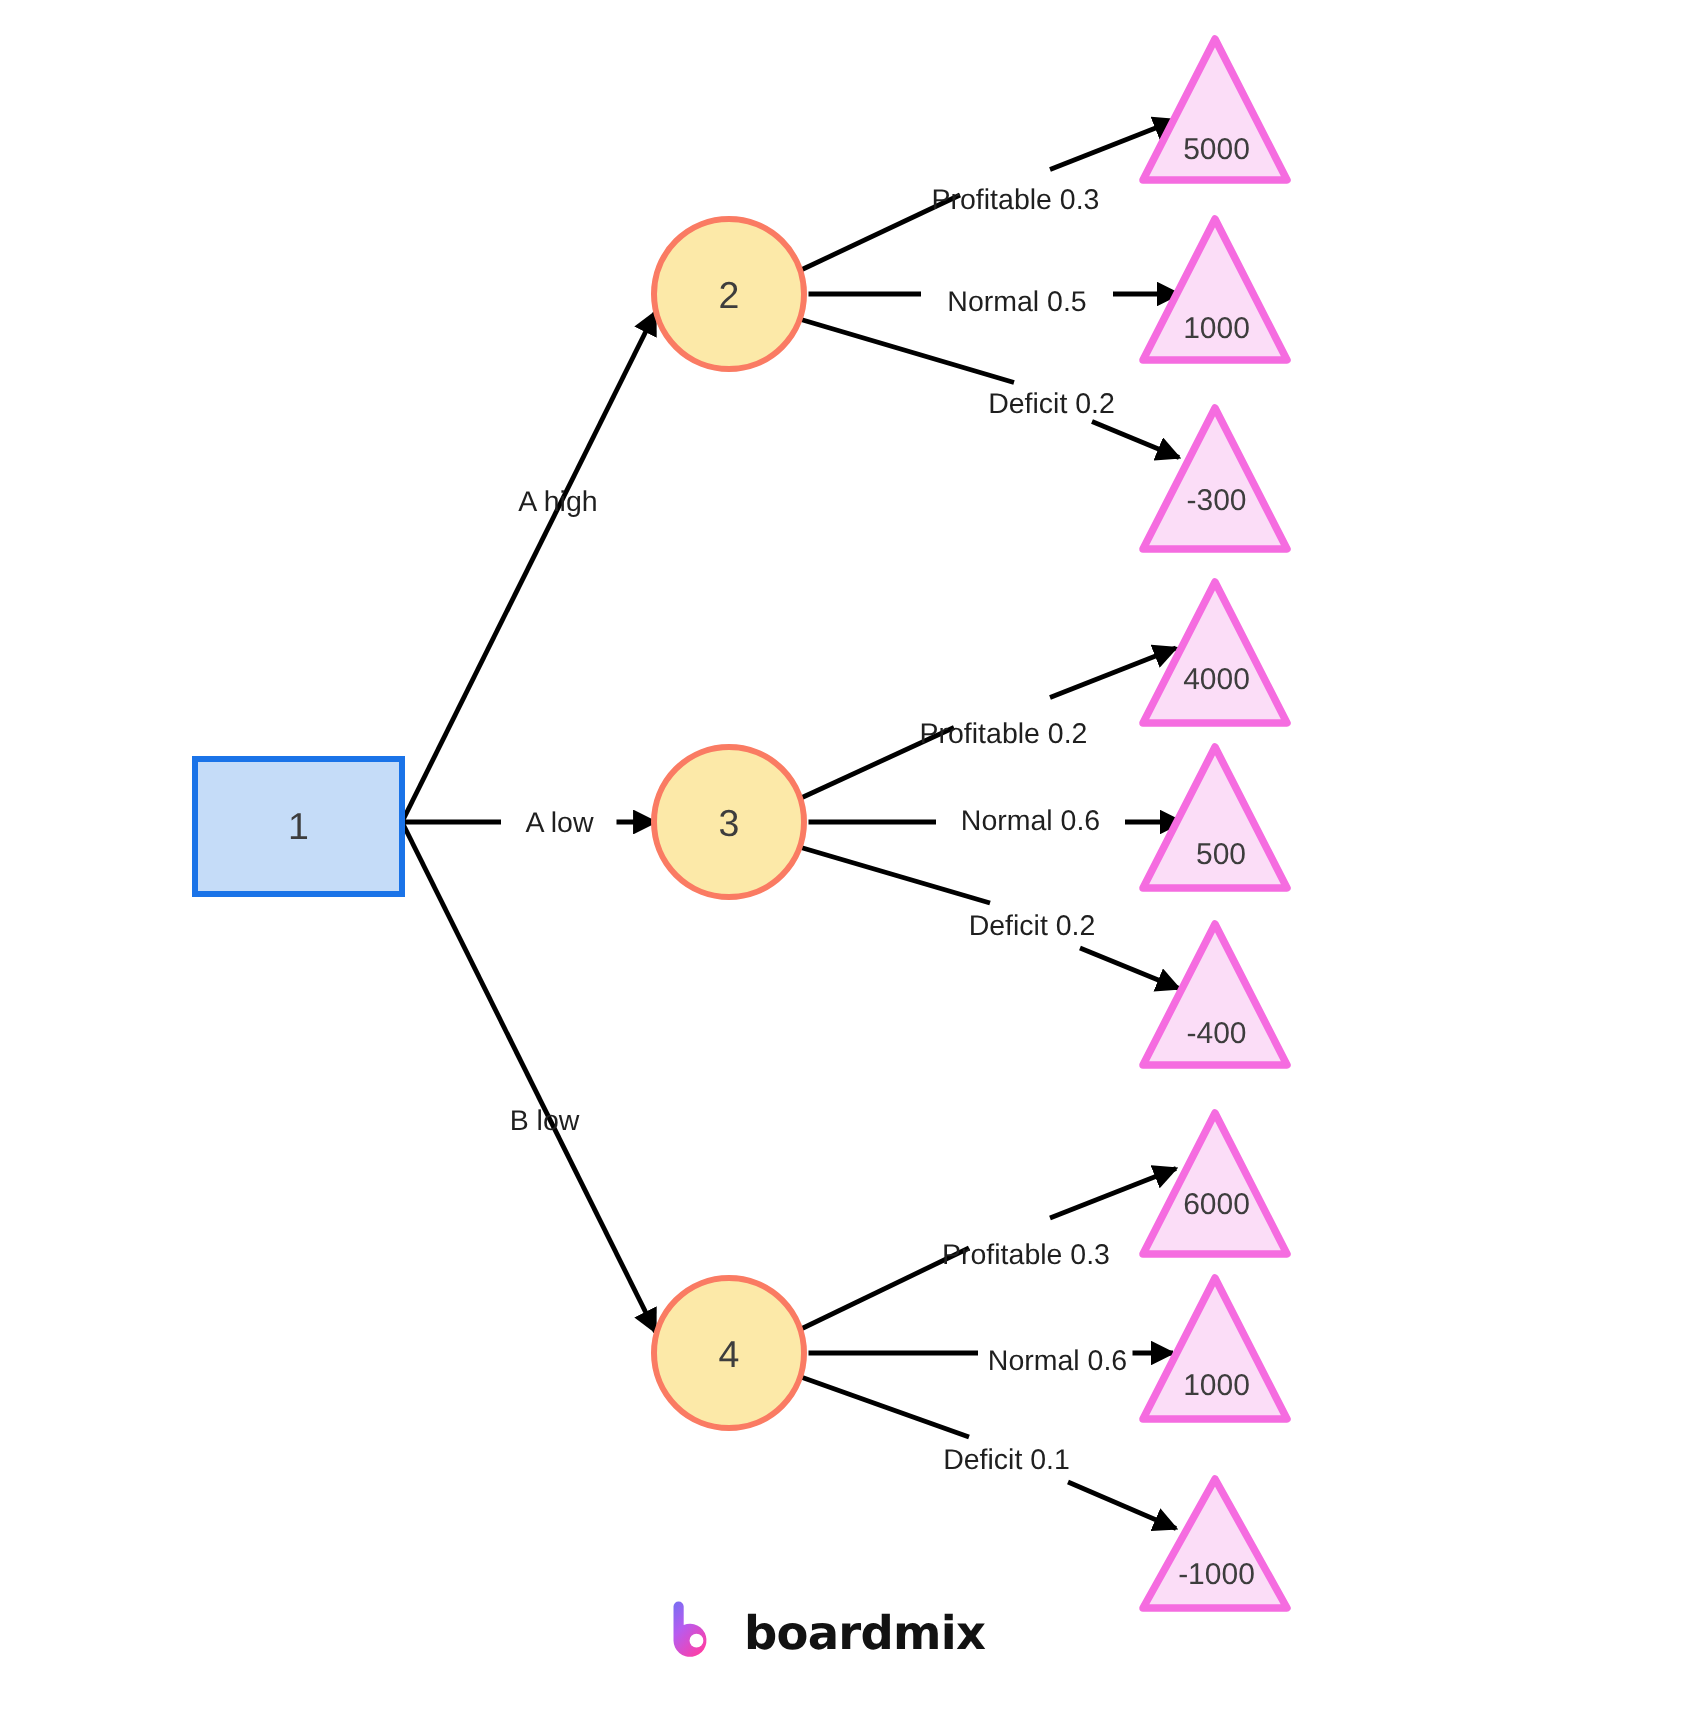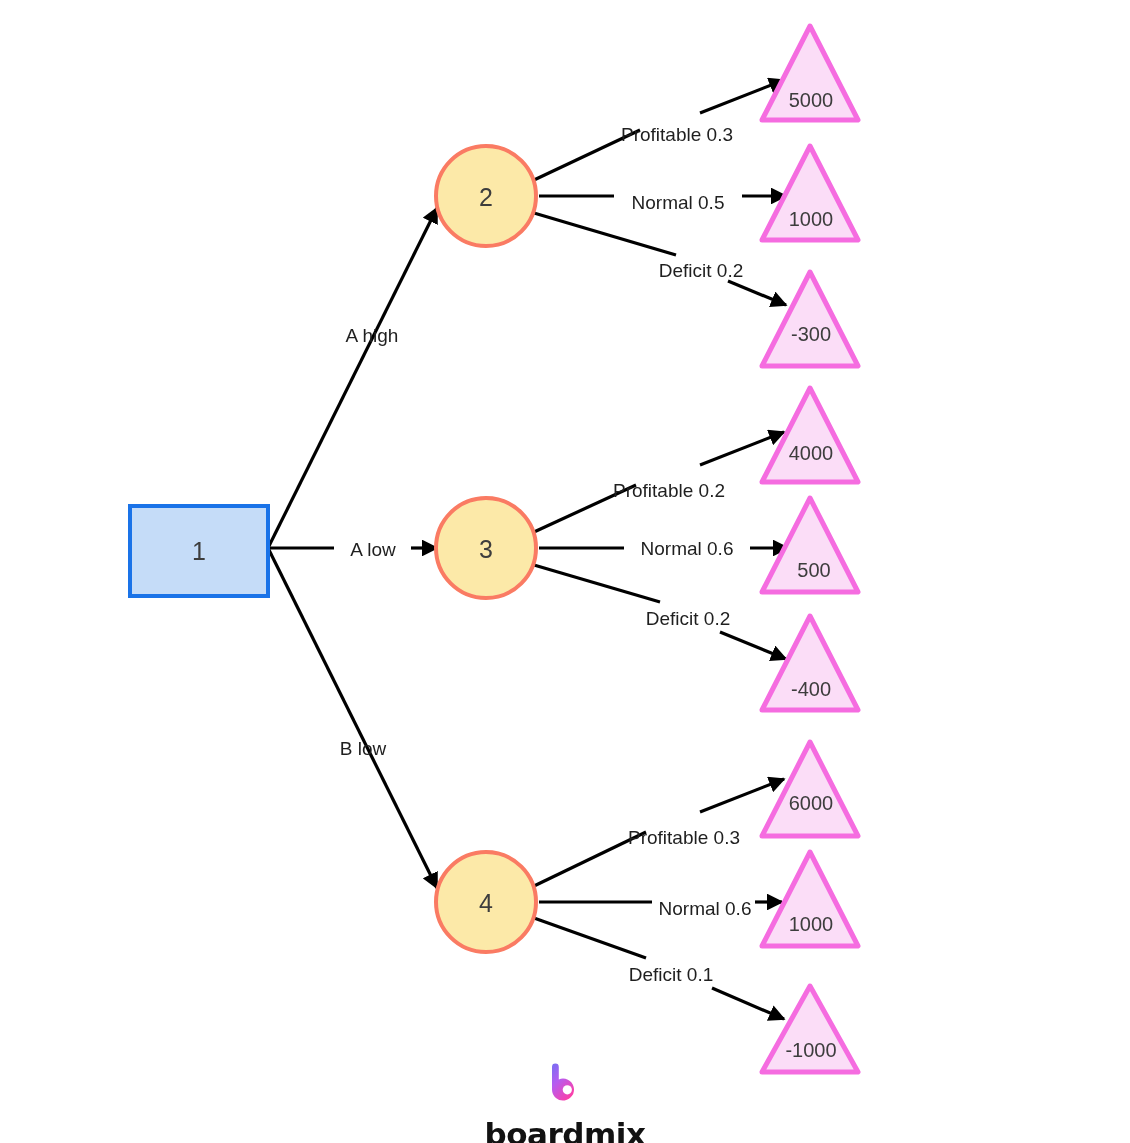--- a/index.html
+++ b/index.html
@@ -54,21 +54,20 @@
   
   #footer-logo {
     position: absolute;
     left: 440px;
     top: 1063px;
     width: 250px;
     height: 52px;
     display: flex;
     align-items: center;
     gap: 12px;
-    flex-direction: column;
   }
   #logo-mark {
     width: 44px;
     height: 44px;
     flex: 0 0 auto;
   }
   #logo-wordmark {
     font-family: "DejaVu Sans", sans-serif;
     font-size: 31px;
     font-weight: 700;

